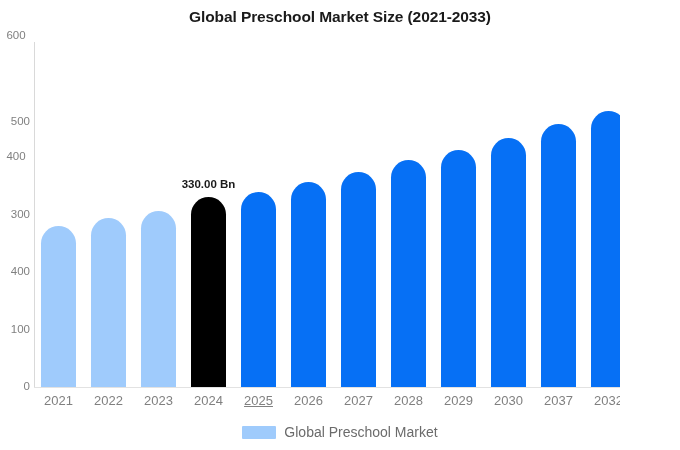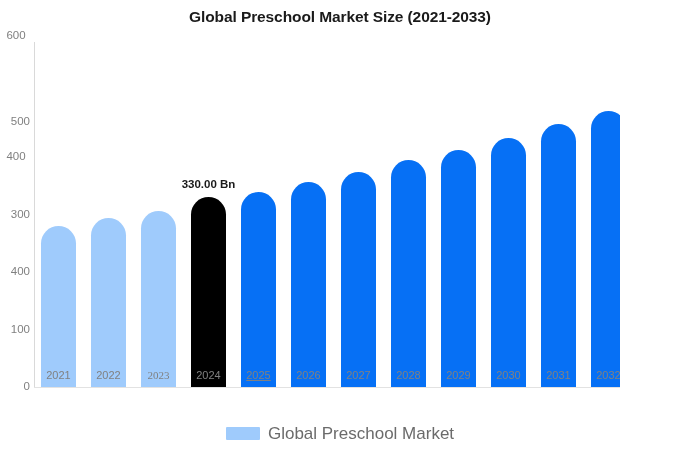--- a/index.html
+++ b/index.html
@@ -79,24 +79,24 @@
   .bar {
     position: absolute;
     bottom: 0;
     width: 35px;
     border-top-left-radius: 17.5px;
     border-top-right-radius: 17.5px;
   }
   
   .x-label {
     position: absolute;
-    top: 370px;
+    top: 394px;
     width: 50px;
     text-align: center;
-    font-size: 11px;
+    font-size: 13px;
     color: #808080;
     line-height: 1;
   }
   
   .bar-value {
     position: absolute;
     width: 110px;
     text-align: center;
     font-size: 11.5px;
     font-weight: bold;
@@ -119,21 +119,21 @@
     display: flex;
     align-items: center;
     gap: 8px;
   }
   .legend-swatch {
     width: 34px;
     height: 13px;
     border-radius: 1px;
   }
   .legend-text {
-    font-size: 17px;
+    font-size: 14px;
     color: #6b6b6b;
     line-height: 1;
   }
 </style>
 </head>
 <body>
 
 <div id="chart-root">
 
   <div id="chart-title">Global Preschool Market Size (2021-2033)</div>
@@ -168,26 +168,26 @@
 
   <div id="legend">
       <div class="legend-item">
         <span class="legend-swatch" style="background: rgb(159, 203, 252);"></span>
         <span class="legend-text">Global Preschool Market</span>
       </div>
     </div>
 
 <div class="x-label" style="left: 33.5px;">2021</div>
     <div class="x-label" style="left: 83.5px;">2022</div>
-    <div class="x-label" style="left: 133.5px; font-family: Liberation Serif, serif;">2023</div>
+    <div class="x-label" style="left: 133.5px;">2023</div>
     <div class="x-label" style="left: 183.5px;">2024</div>
     <div class="x-label" style="left: 233.5px; text-decoration: underline;">2025</div>
     <div class="x-label" style="left: 283.5px;">2026</div>
     <div class="x-label" style="left: 333.5px;">2027</div>
     <div class="x-label" style="left: 383.5px;">2028</div>
     <div class="x-label" style="left: 433.5px;">2029</div>
     <div class="x-label" style="left: 483.5px;">2030</div>
-    <div class="x-label" style="left: 533.5px;">2031</div>
+    <div class="x-label" style="left: 533.5px;">2037</div>
     <div class="x-label" style="left: 583.5px;">2032</div>
     <div class="x-label" style="left: 633.5px;">2033</div>
     <div class="bar-value" style="left: 153.5px; top: 179.25px;">330.00 Bn</div>
     <div class="bar-value" style="left: 603.5px; top: 76.1065px;">509.38 Bn</div>
   </div>
 
 </body></html>

